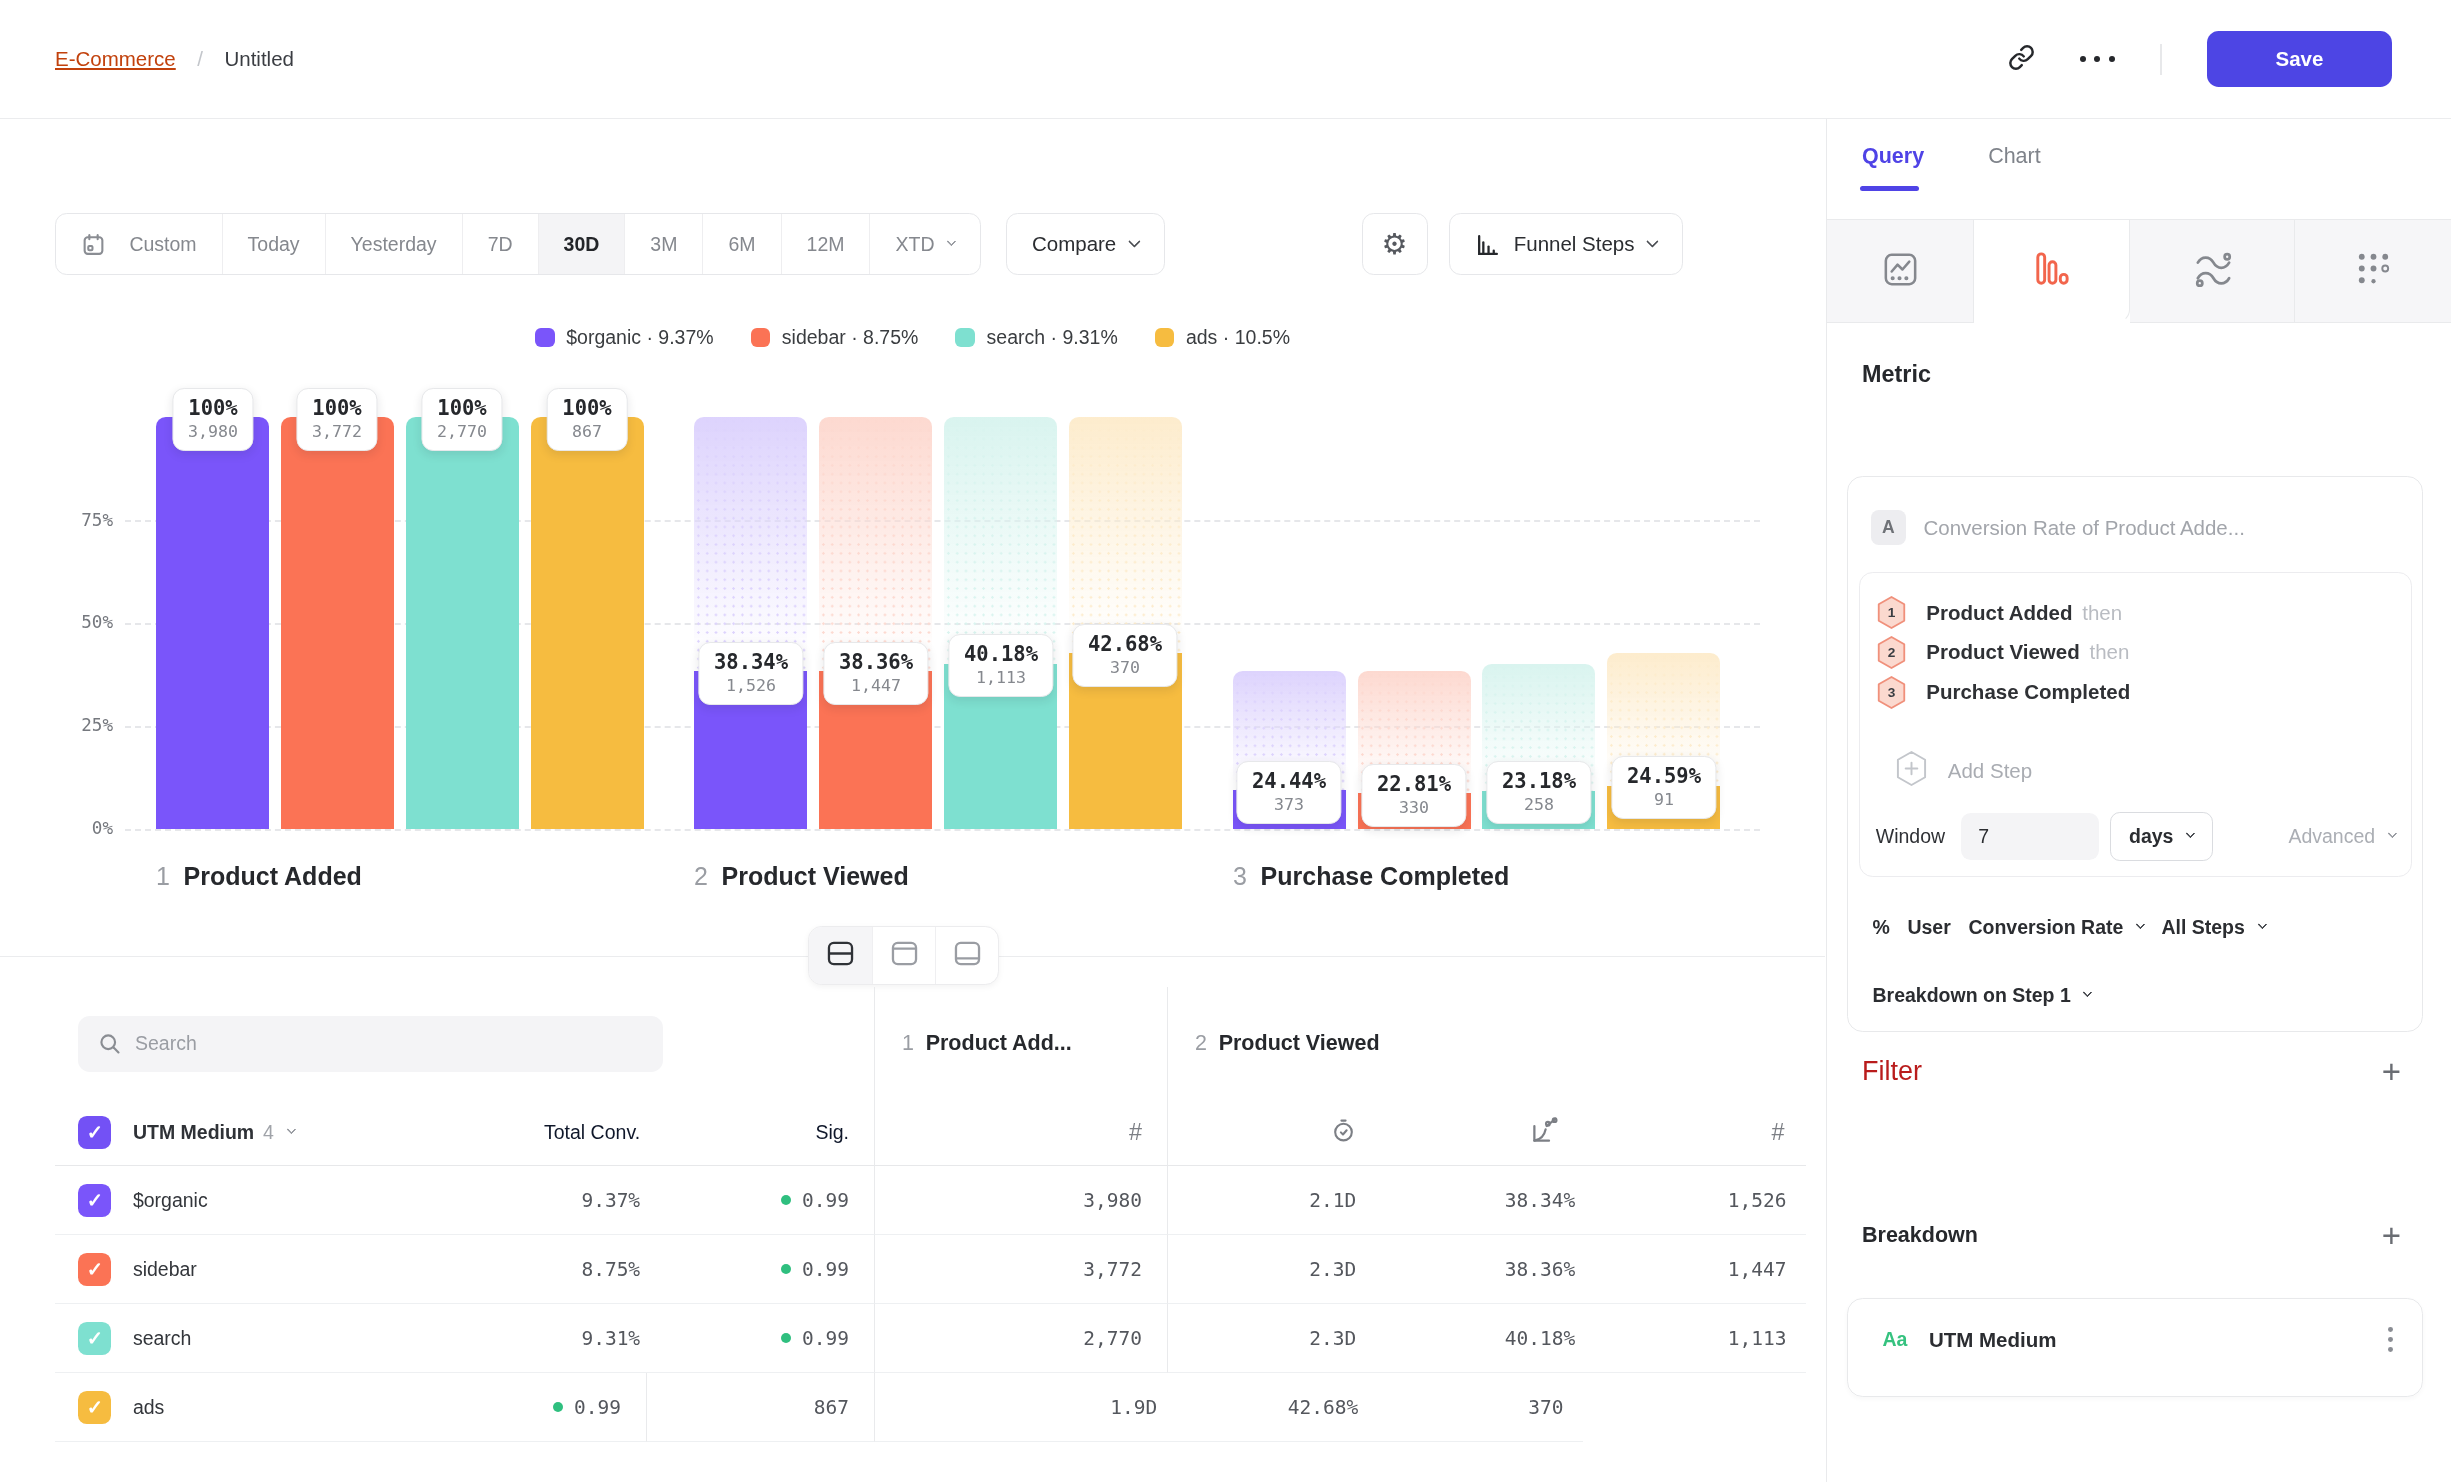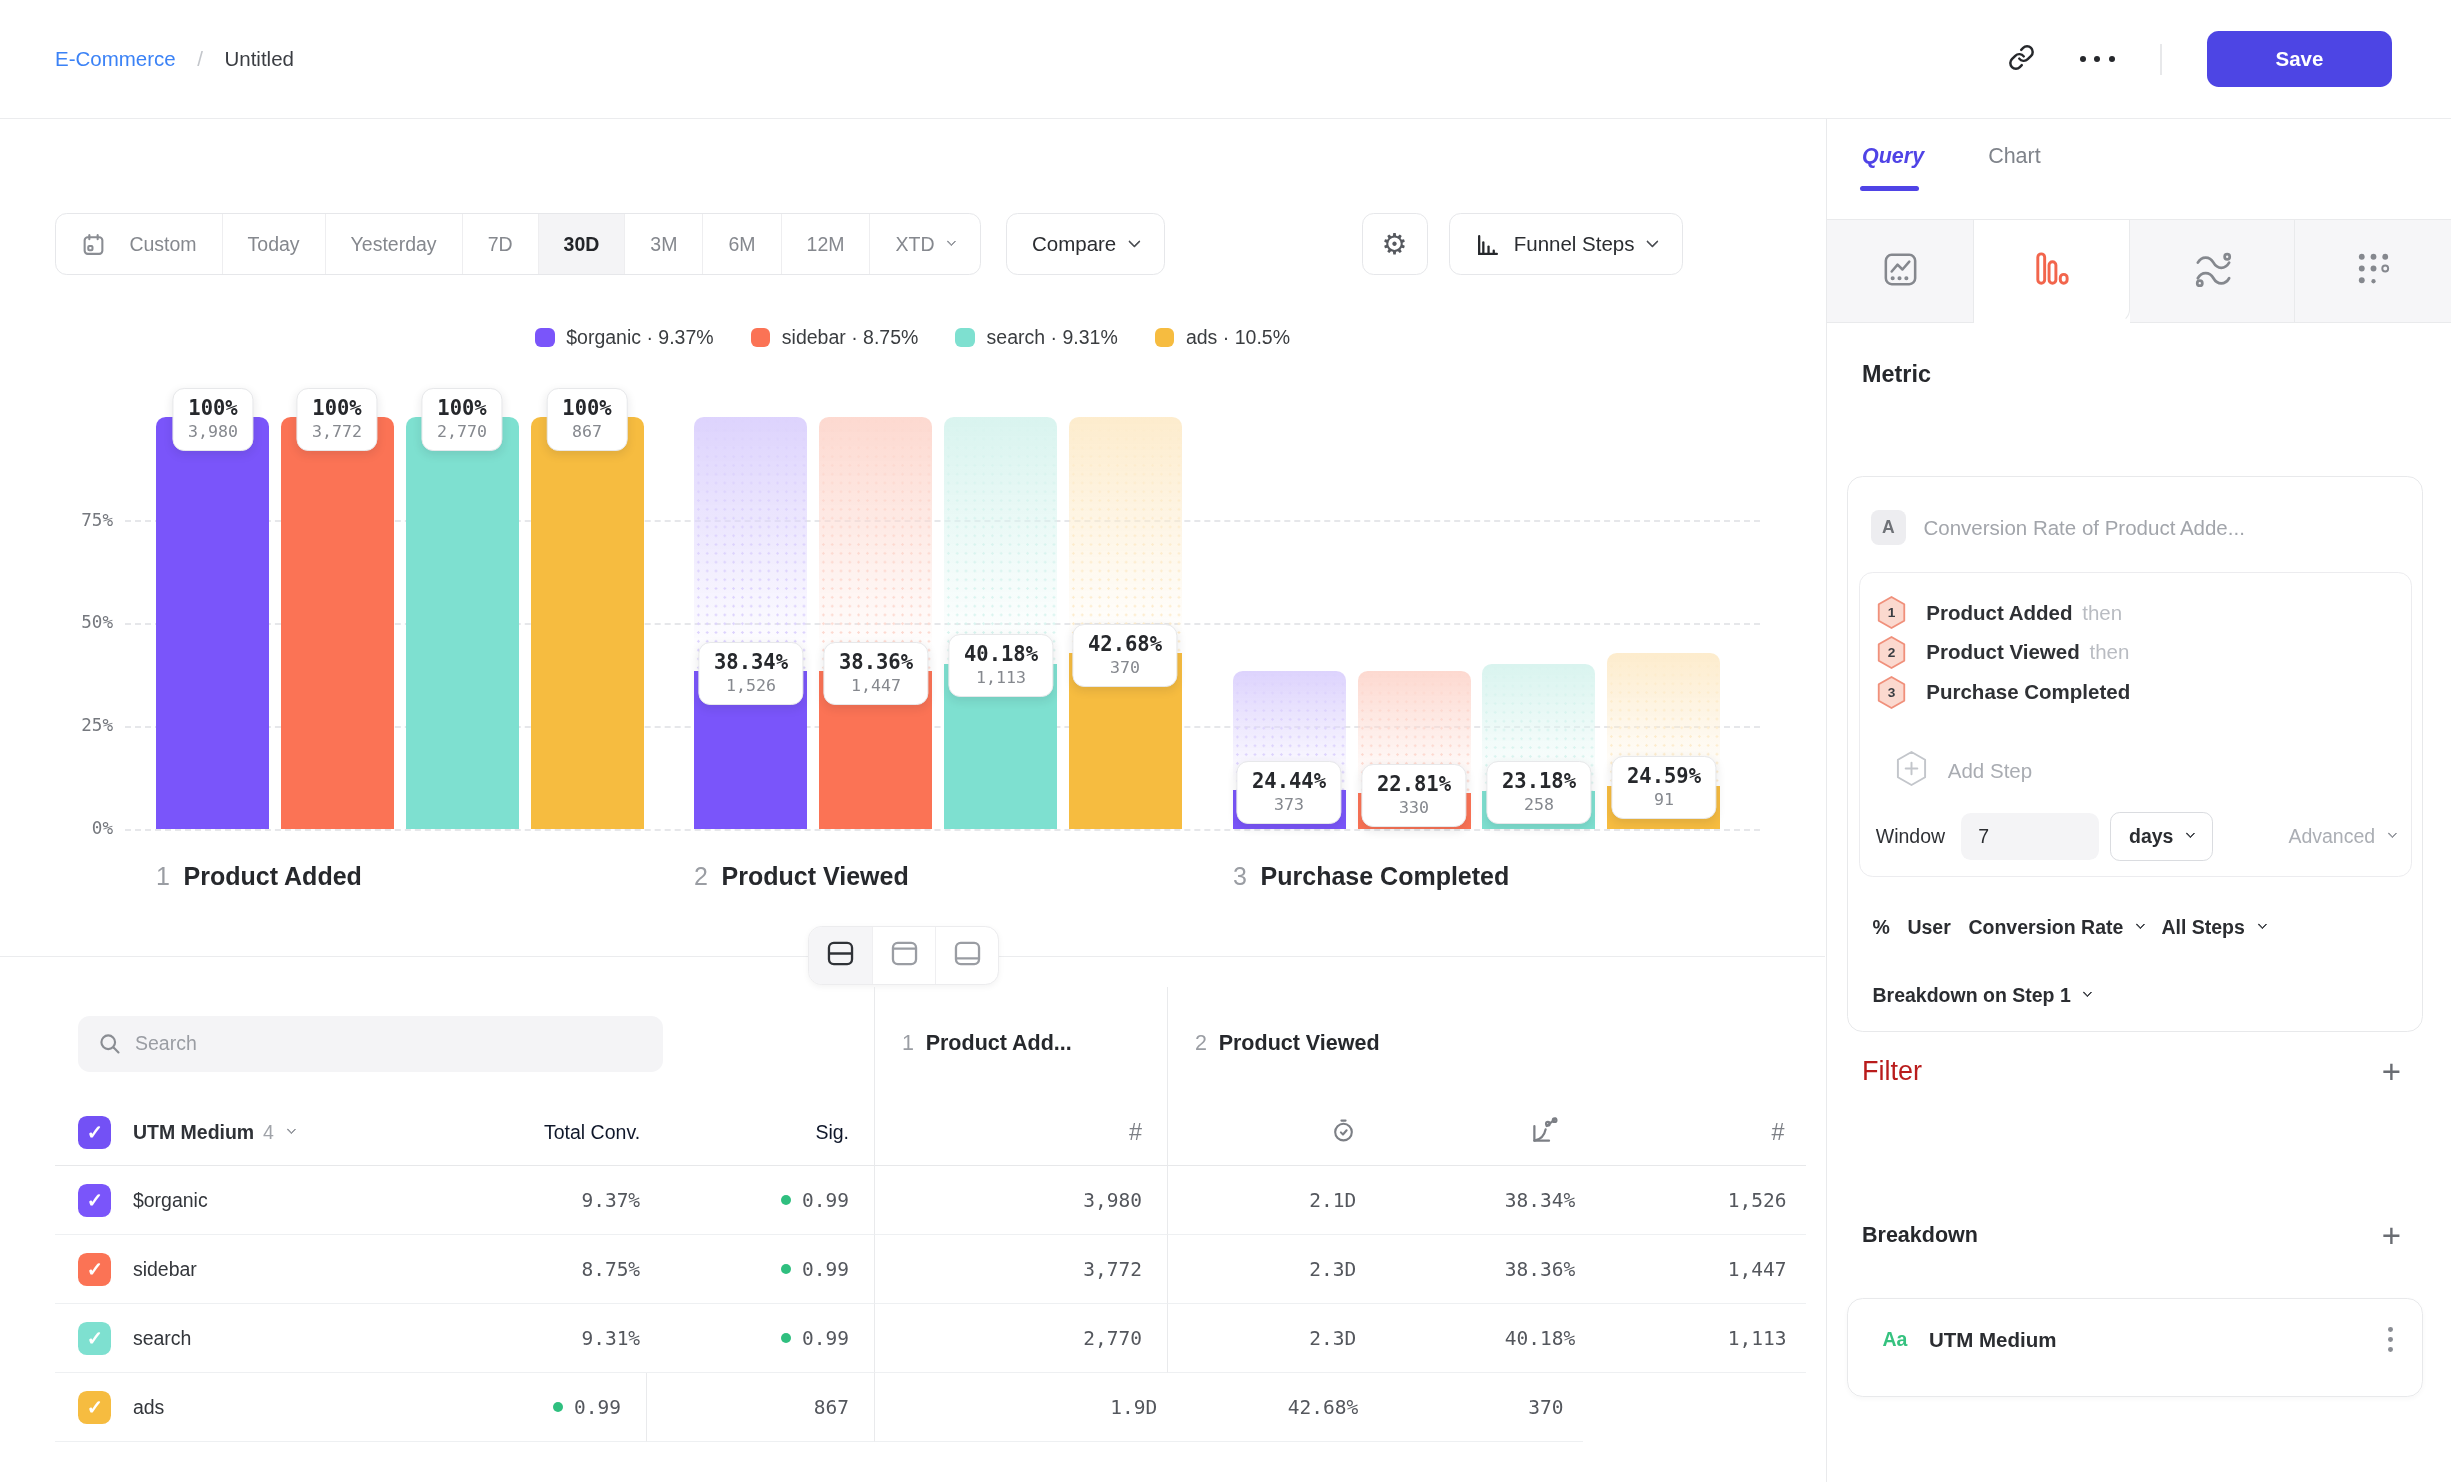--- a/index.html
+++ b/index.html
@@ -4,21 +4,21 @@
 <style>
   * { margin:0; padding:0; box-sizing:border-box; }
   html,body { width:2452px; height:1482px; background:#fff; overflow:hidden;
               font-family:"Liberation Sans", sans-serif; }
   .mono { font-family:"DejaVu Sans Mono", monospace; }
   #app { position:relative; width:2452px; height:1482px; }
 
   
   #topbar { position:absolute; left:0; top:0; width:2452px; height:119px;
             border-bottom:1px solid #ebecee; display:flex; align-items:center; padding:0 60px 0 55px; }
-  .crumb-root { font-size:20.5px; color:#3b82f6; }
+  .crumb-root { font-size:20.5px; color:#c2410c;text-decoration:underline; }
   .crumb-sep  { font-size:20.5px; color:#c3c6cb; margin:0 21.5px; }
   .crumb-page { font-size:20.5px; color:#3a3d42; font-weight:500; }
   #topbar-right { margin-left:auto; display:flex; align-items:center; }
   .iconbtn { background:none; border:none; cursor:pointer; display:flex; align-items:center; }
   .dots3 { display:flex; gap:8.8px; margin-left:45px; }
   .dots3 i { width:5.9px; height:5.9px; border-radius:50%; background:#26282c; }
   .vdiv { width:2px; height:31px; background:#e7e8ea; margin:0 45px; }
   #save-btn { width:185px; height:56px; border:none; border-radius:11.7px; background:#4D45E4;
               color:#fff; font-size:20.5px; font-weight:600; cursor:pointer; font-family:inherit; }
 
@@ -91,21 +91,21 @@
   .grp-ct { font-size:19.5px; color:#a0a3a9; margin-left:8.8px; }
   .colhead { font-size:19.5px; color:#0f172a; font-weight:500; }
   .rowname { font-size:19.5px; color:#33363b; margin-left:21.5px; }
   .sigdot { width:10.7px; height:10.7px; border-radius:50%; background:#2FBF7F; margin-right:10.7px; }
   .hash { font-size:23.4px; color:#7c7f85; font-weight:400; }
 
   
   #panel { position:absolute; left:1826px; top:119px; width:626px; height:1363px; border-left:1px solid #e9eaec; background:#fff; }
   #ptabs { position:absolute; left:35px; top:25px; display:flex; gap:64px; }
   .ptab { font-size:21.5px; cursor:pointer; position:relative; padding-bottom:21.5px; }
-  .ptab.on { color:#4F43E6; font-weight:700;font-style:italic; }
+  .ptab.on { color:#4F43E6; font-weight:700; }
   .ptab.off { color:#7f838a; }
   .ptab .ul { position:absolute; left:-2px; bottom:0; width:59px; height:4.9px; border-radius:2.9px; background:#4F43E6; }
   #strip { position:absolute; left:0; top:100px; width:626px; height:104px; display:flex; border-top:1px solid #e9eaec; }
   .scell { display:flex; align-items:center; justify-content:center; background:#f6f6f8;
            border-right:1px solid #e9eaec; border-bottom:1px solid #e9eaec; cursor:pointer; }
   .scell.sel { background:#fff; border-bottom:1px solid transparent; border-radius:0 0 13.7px 13.7px; }
   .scell:last-child { border-right:none; }
   #metric-h { position:absolute; left:35px; top:242px; font-size:23.4px; font-weight:700; color:#26282c; }
   #mcard { position:absolute; left:19.5px; top:357px; width:576px; height:556px; border:1px solid #e8e9eb; border-radius:15.6px; }
   .abadge { position:absolute; left:23.4px; top:33px; width:35px; height:35px; border-radius:7.8px; background:#ededf0;

